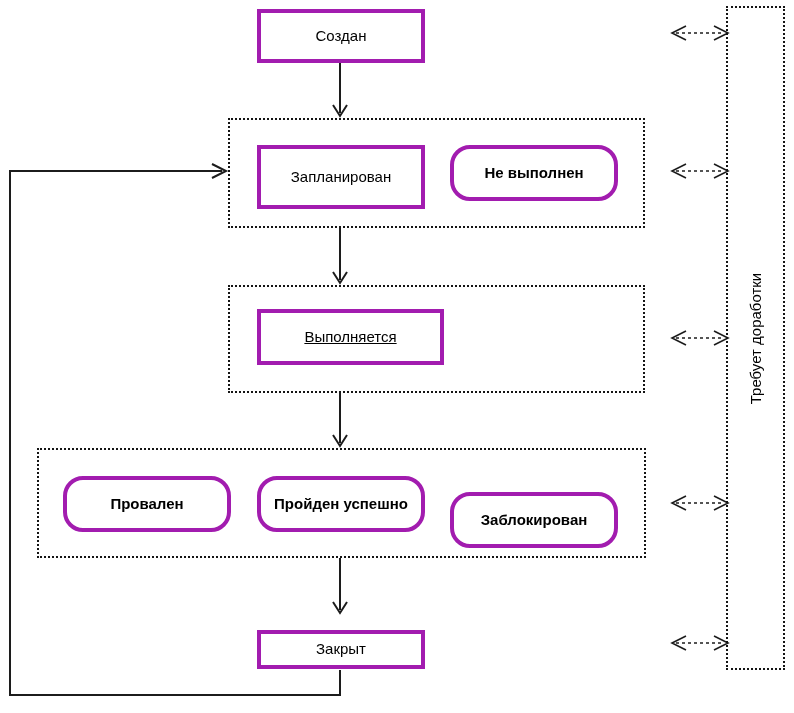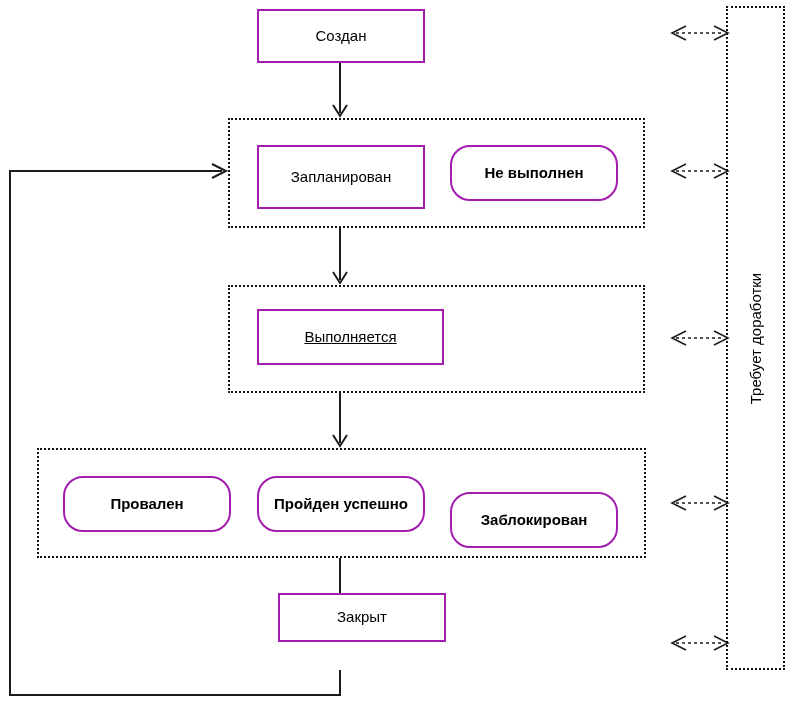--- a/index.html
+++ b/index.html
@@ -18,21 +18,21 @@
   .arrow-layer {
     position: absolute;
     left: 0;
     top: 0;
     width: 794px;
     height: 713px;
   }
   .node {
     position: absolute;
     box-sizing: border-box;
-    border: 2px solid #a21caf;
+    border: 4px solid #a21caf;
     background: #ffffff;
     display: flex;
     align-items: center;
     justify-content: center;
     text-align: center;
     font-size: 15px;
     line-height: 1.25;
     color: #000000;
     padding: 2px 6px;
   }
@@ -64,21 +64,21 @@
   }
   
   .n-created     { left: 257px; top: 9px;   width: 168px; height: 54px; }
   .n-planned     { left: 257px; top: 145px; width: 168px; height: 64px; }
   .n-notexec     { left: 450px; top: 145px; width: 168px; height: 56px; }
   .n-inprogress  { left: 257px; top: 309px; width: 187px; height: 56px; text-decoration: underline; }
   .n-skipped     { left: 450px; top: 309px; width: 168px; height: 56px; }
   .n-failed      { left: 63px;  top: 476px; width: 168px; height: 56px; }
   .n-passed      { left: 257px; top: 476px; width: 168px; height: 56px; justify-content: center; }
   .n-blocked     { left: 450px; top: 476px; width: 168px; height: 56px; margin-top: 16px; }
-  .n-closed      { left: 257px; top: 593px; width: 168px; height: 49px; margin-left: 21px; }
+  .n-closed      { left: 257px; top: 630px; width: 168px; height: 39px; }
   
   .c-row1 { left: 228px; top: 118px; width: 417px; height: 110px; }
   .c-row2 { left: 228px; top: 285px; width: 417px; height: 108px; }
   .c-row3 { left: 37px;  top: 448px; width: 609px; height: 110px; }
 </style>
 </head>
 <body>
 
 <div class="canvas">
 

